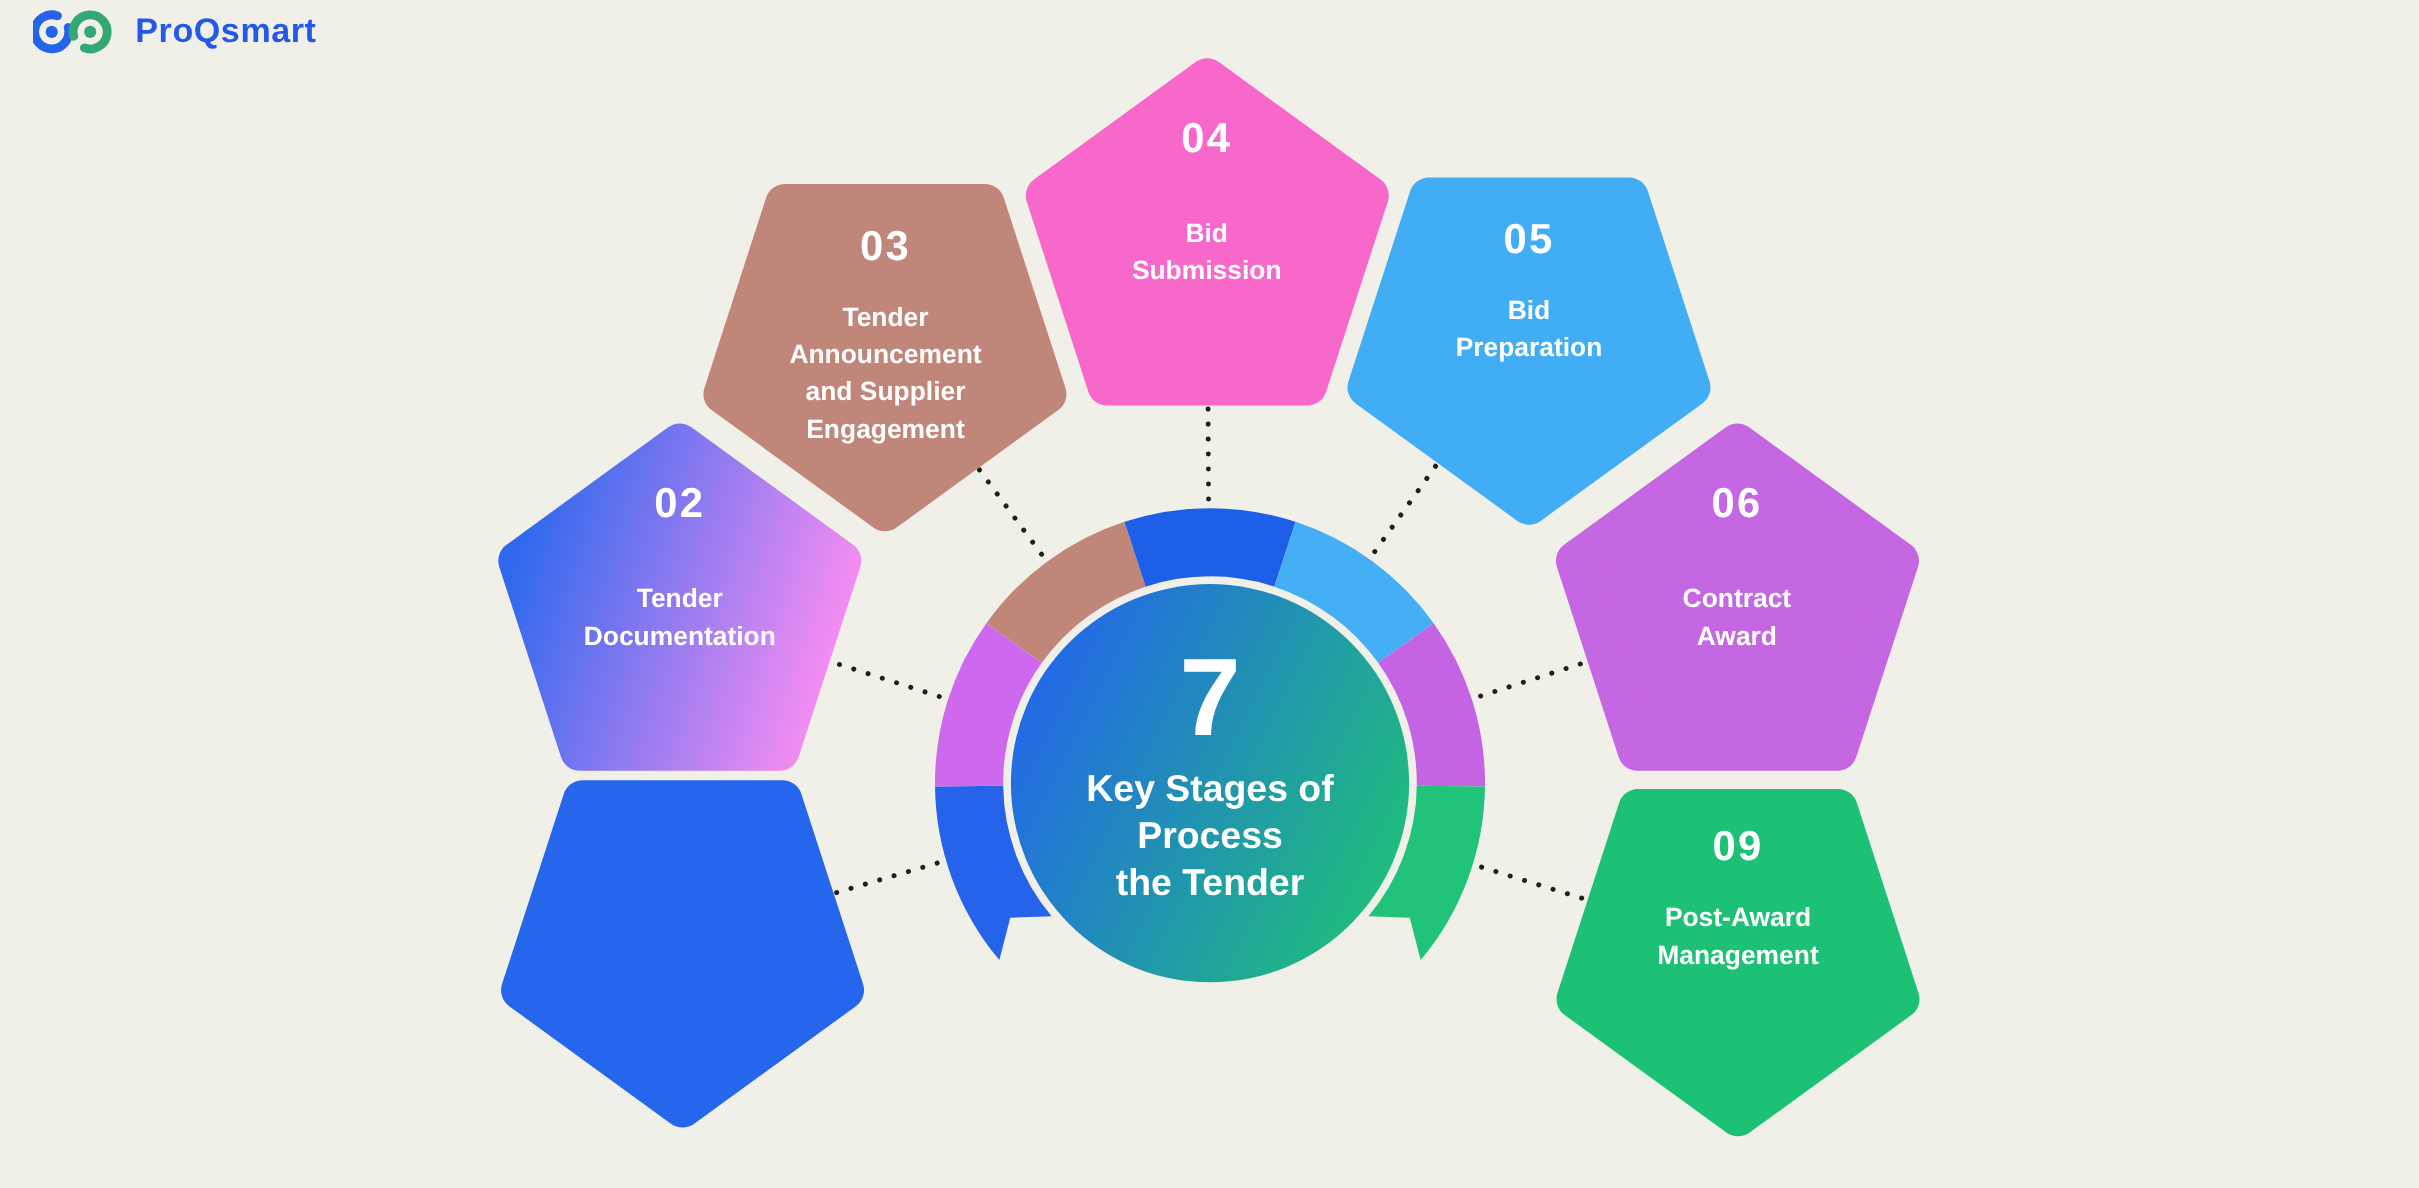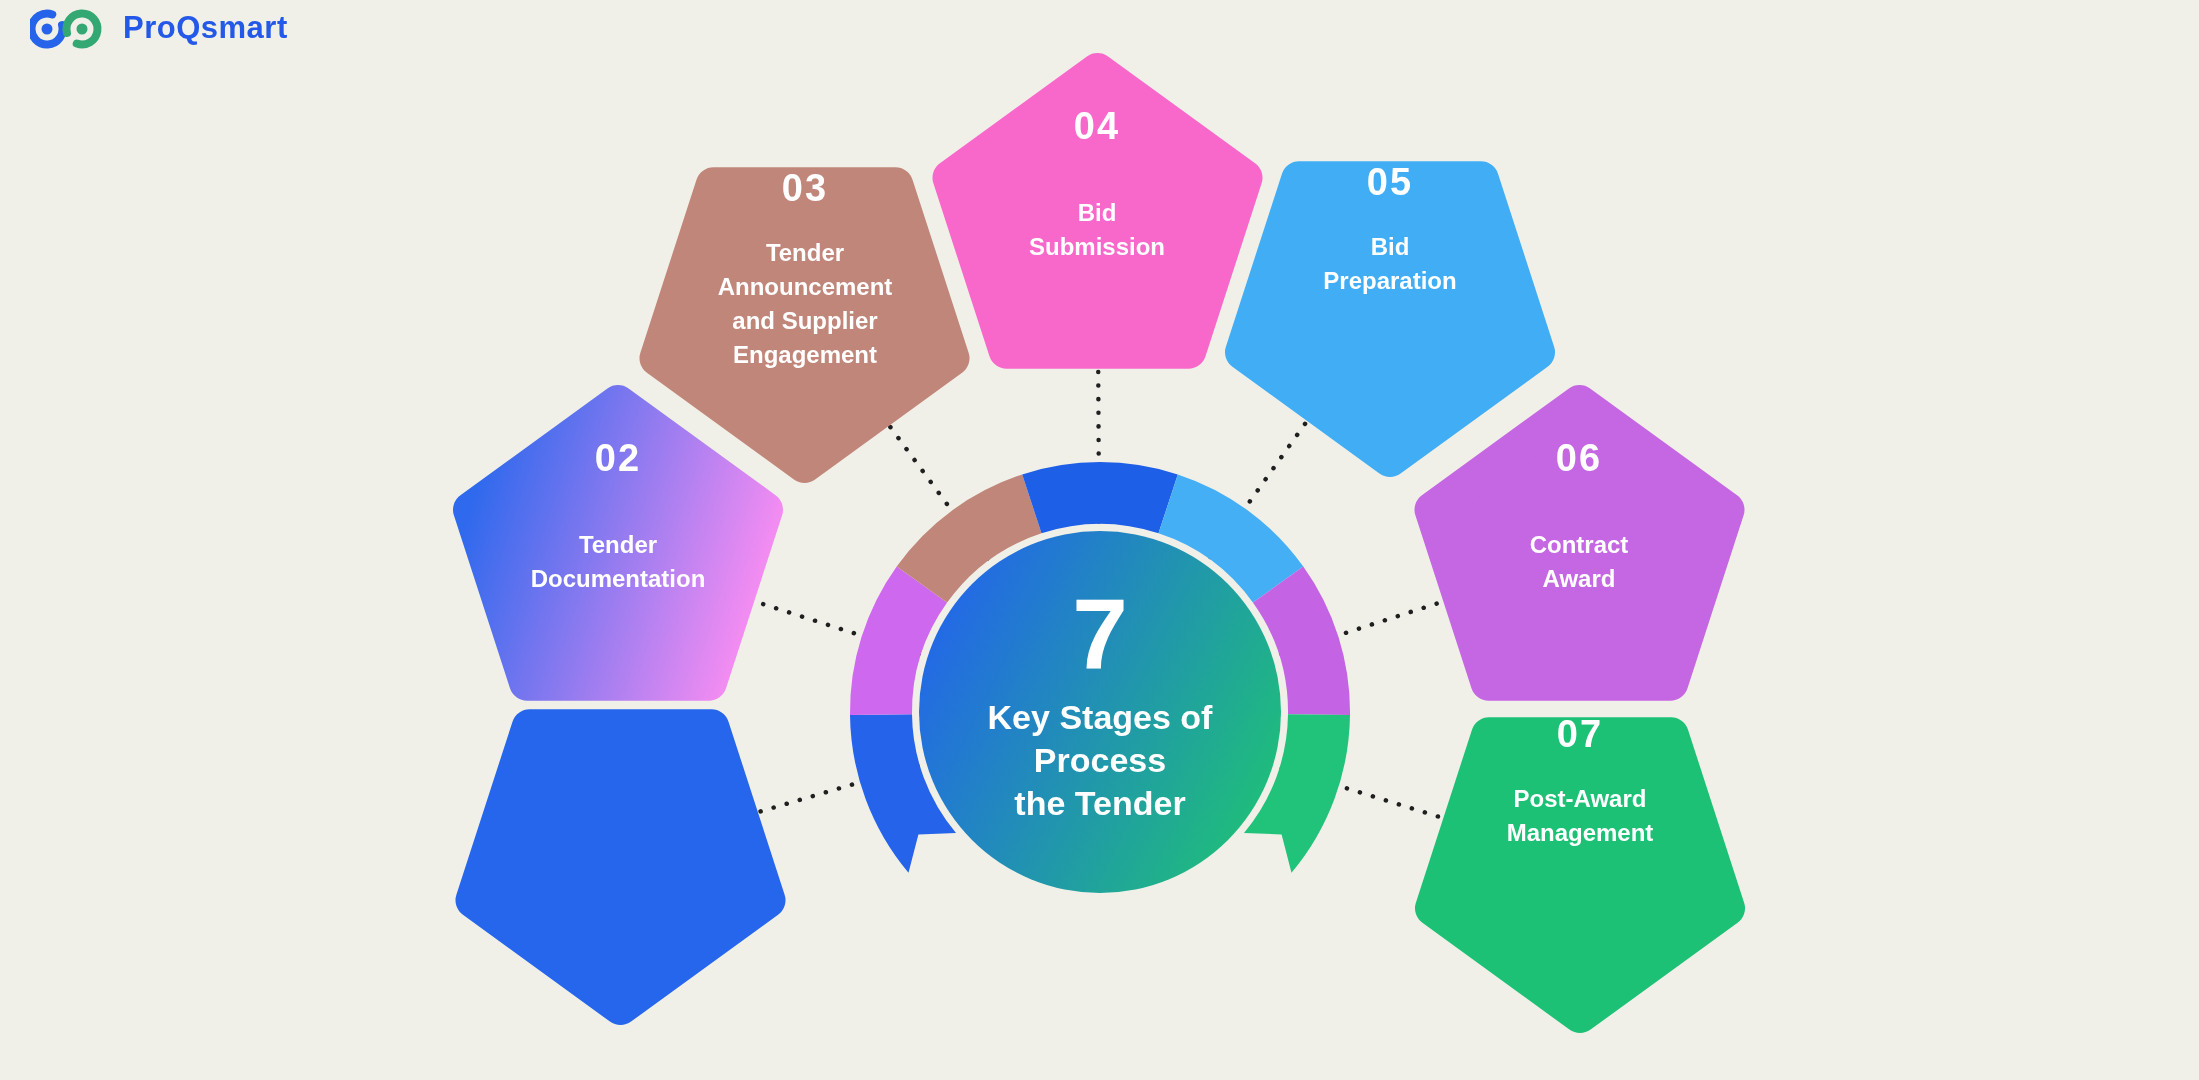--- a/index.html
+++ b/index.html
@@ -4,21 +4,21 @@
 <style>
   html,body{margin:0;padding:0;background:#d8d8d2}
   .canvas{position:relative;width:2199px;height:1080px;background:#F0F0E8;overflow:hidden;
           font-family:"Liberation Sans",sans-serif;}
   svg.scene{position:absolute;left:0;top:0}
   .dotline{fill:none;stroke-width:4.5;stroke-dasharray:0.1 13.5;stroke-linecap:round}
   .stage-text{position:absolute;display:flex;flex-direction:column;align-items:center;
               color:#ffffff;text-align:center;pointer-events:none}
   .stage-num{font-size:38px;font-weight:700;letter-spacing:2px}
   .stage-lbl{font-size:24px;font-weight:700;line-height:34px}
-  .pd .stage-num{}
+  .pd .stage-num{margin-top:36px}
   .pd .stage-lbl{margin-top:26px}
   .pu .stage-num{margin-top:52px}
   .pu .stage-lbl{margin-top:48px}
   .center-text{position:absolute;left:919px;top:531px;width:362px;height:362px;display:flex;
                flex-direction:column;align-items:center;justify-content:center;color:#fff;text-align:center;pointer-events:none}
   .center-num{font-size:100px;font-weight:700;line-height:1;margin-top:-16px}
   .center-title{font-size:34px;font-weight:700;line-height:43px;margin-top:12px}
   .logo{position:absolute;left:30px;top:4px;display:flex;align-items:center;gap:13px}
   .logo-text{font-size:31px;font-weight:700;color:#2458E8;letter-spacing:0.5px}
 </style>
@@ -118,21 +118,21 @@
 
   <div class="stage-text pu" style="left:1414px;top:385px;width:330px">
     <div class="stage-num">06</div>
     <div class="stage-lbl">
       <div>Contract</div>
       <div>Award</div>
     </div>
   </div>
 
   <div class="stage-text pd" style="left:1415px;top:713px;width:330px">
-    <div class="stage-num">07</div>
+    <div class="stage-num">09</div>
     <div class="stage-lbl">
       <div>Post-Award</div>
       <div>Management</div>
     </div>
   </div>
 
   <div class="logo">
     <svg width="80" height="48" viewBox="0 0 80 48">
       <path d="M32,21 A15.5,15.5 0 1 1 22.3,10.4" fill="none" stroke-width="8" stroke-linecap="round" stroke="#2563EB"></path>
       <circle cx="17" cy="25" r="5.5" fill="#2563EB"></circle>

